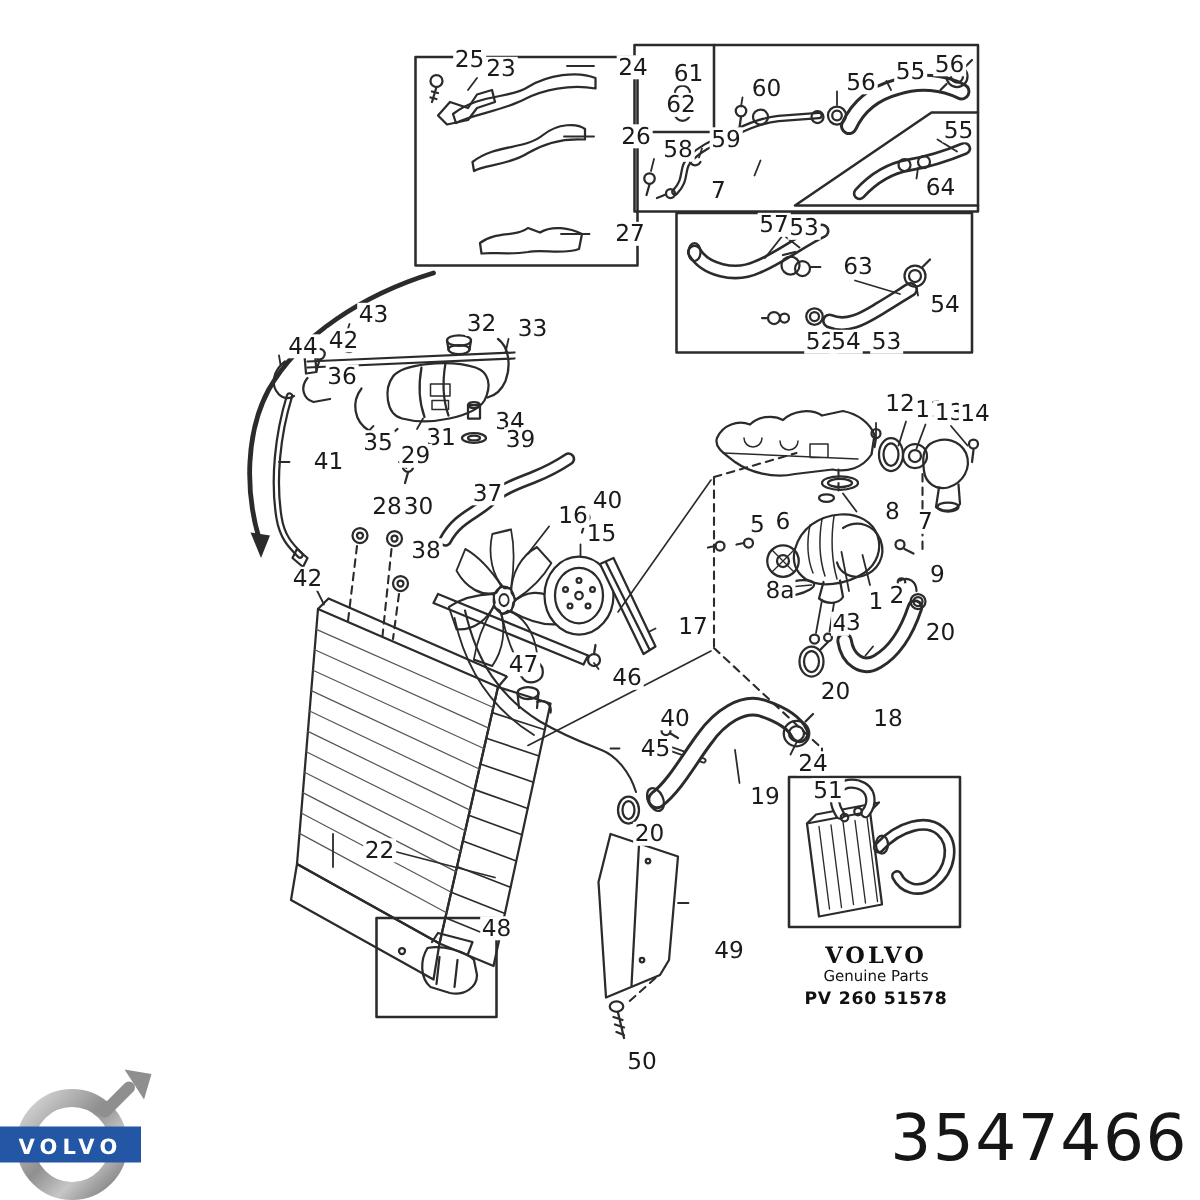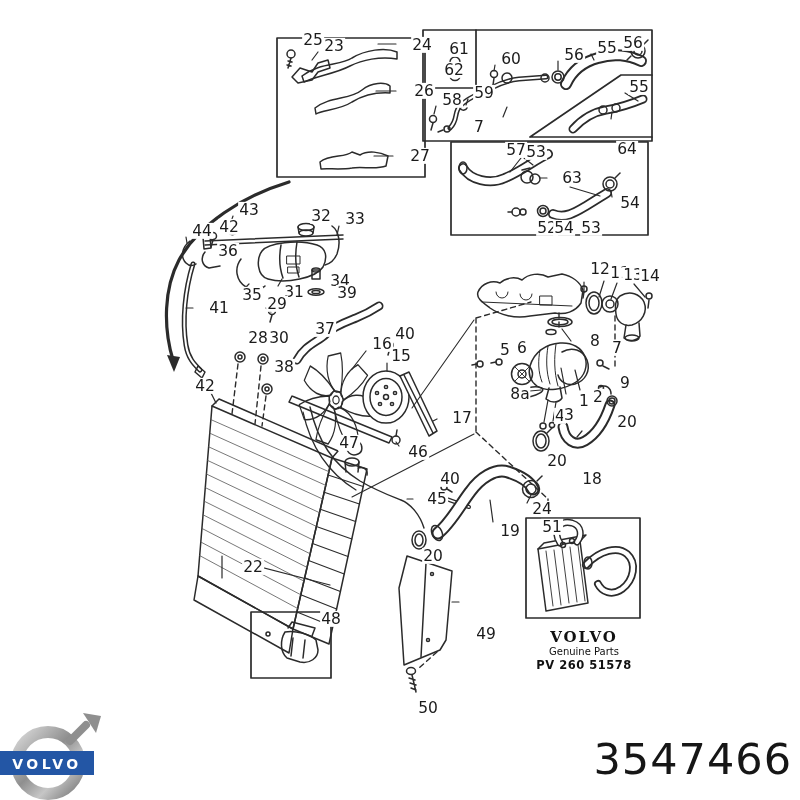--- a/index.html
+++ b/index.html
@@ -317,21 +317,21 @@
     <span class="part-label" style="left: 438px; top: 70px;">62</span>
     <span class="part-label" style="left: 495px; top: 59px;">60</span>
     <span class="part-label" style="left: 558px; top: 55px;">56</span>
     <span class="part-label" style="left: 591px; top: 48px;">55</span>
     <span class="part-label" style="left: 617px; top: 43px;">56</span>
     <span class="part-label" style="left: 436px; top: 100px;">58</span>
     <span class="part-label" style="left: 468px; top: 93px;">59</span>
     <span class="part-label" style="left: 463px; top: 127px;">7</span>
     <span class="part-label" style="left: 500px; top: 123px; margin-top: 27px;">57</span>
     <span class="part-label" style="left: 623px; top: 87px;">55</span>
-    <span class="part-label" style="left: 611px; top: 125px; margin-top: 24px;">64</span>
+    <span class="part-label" style="left: 611px; top: 125px;">64</span>
     <span class="part-label" style="left: 520px; top: 152px;">53</span>
     <span class="part-label" style="left: 556px; top: 178px;">63</span>
     <span class="part-label" style="left: 614px; top: 203px;">54</span>
     <span class="part-label" style="left: 531px; top: 228px;">52</span>
     <span class="part-label" style="left: 548px; top: 228px;">54</span>
     <span class="part-label" style="left: 575px; top: 228px;">53</span>
     <span class="part-label" style="left: 233px; top: 210px;">43</span>
     <span class="part-label" style="left: 213px; top: 227px;">42</span>
     <span class="part-label" style="left: 186px; top: 231px;">44</span>
     <span class="part-label" style="left: 212px; top: 251px;">36</span>

